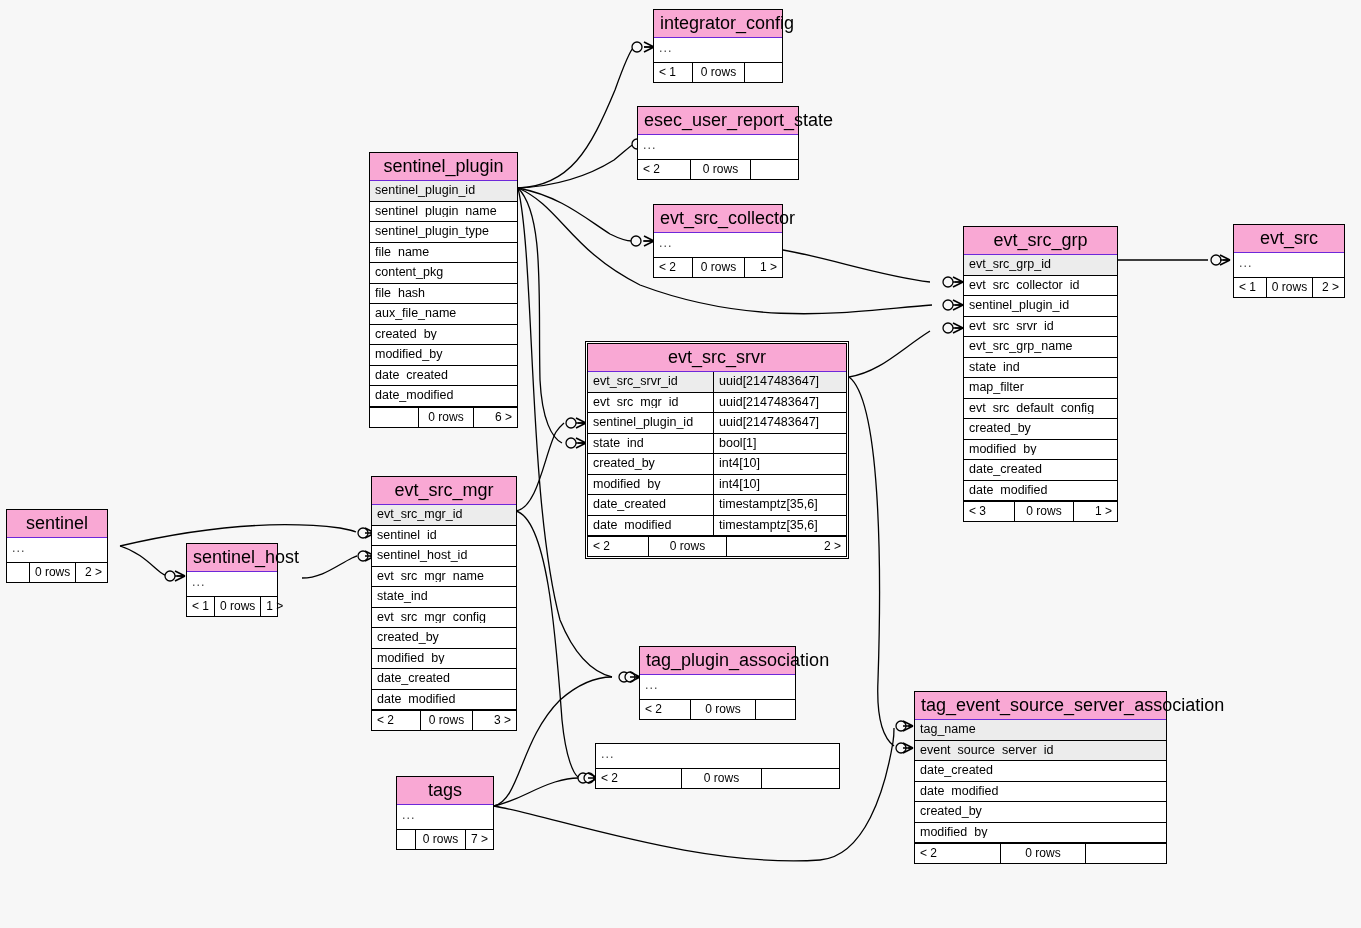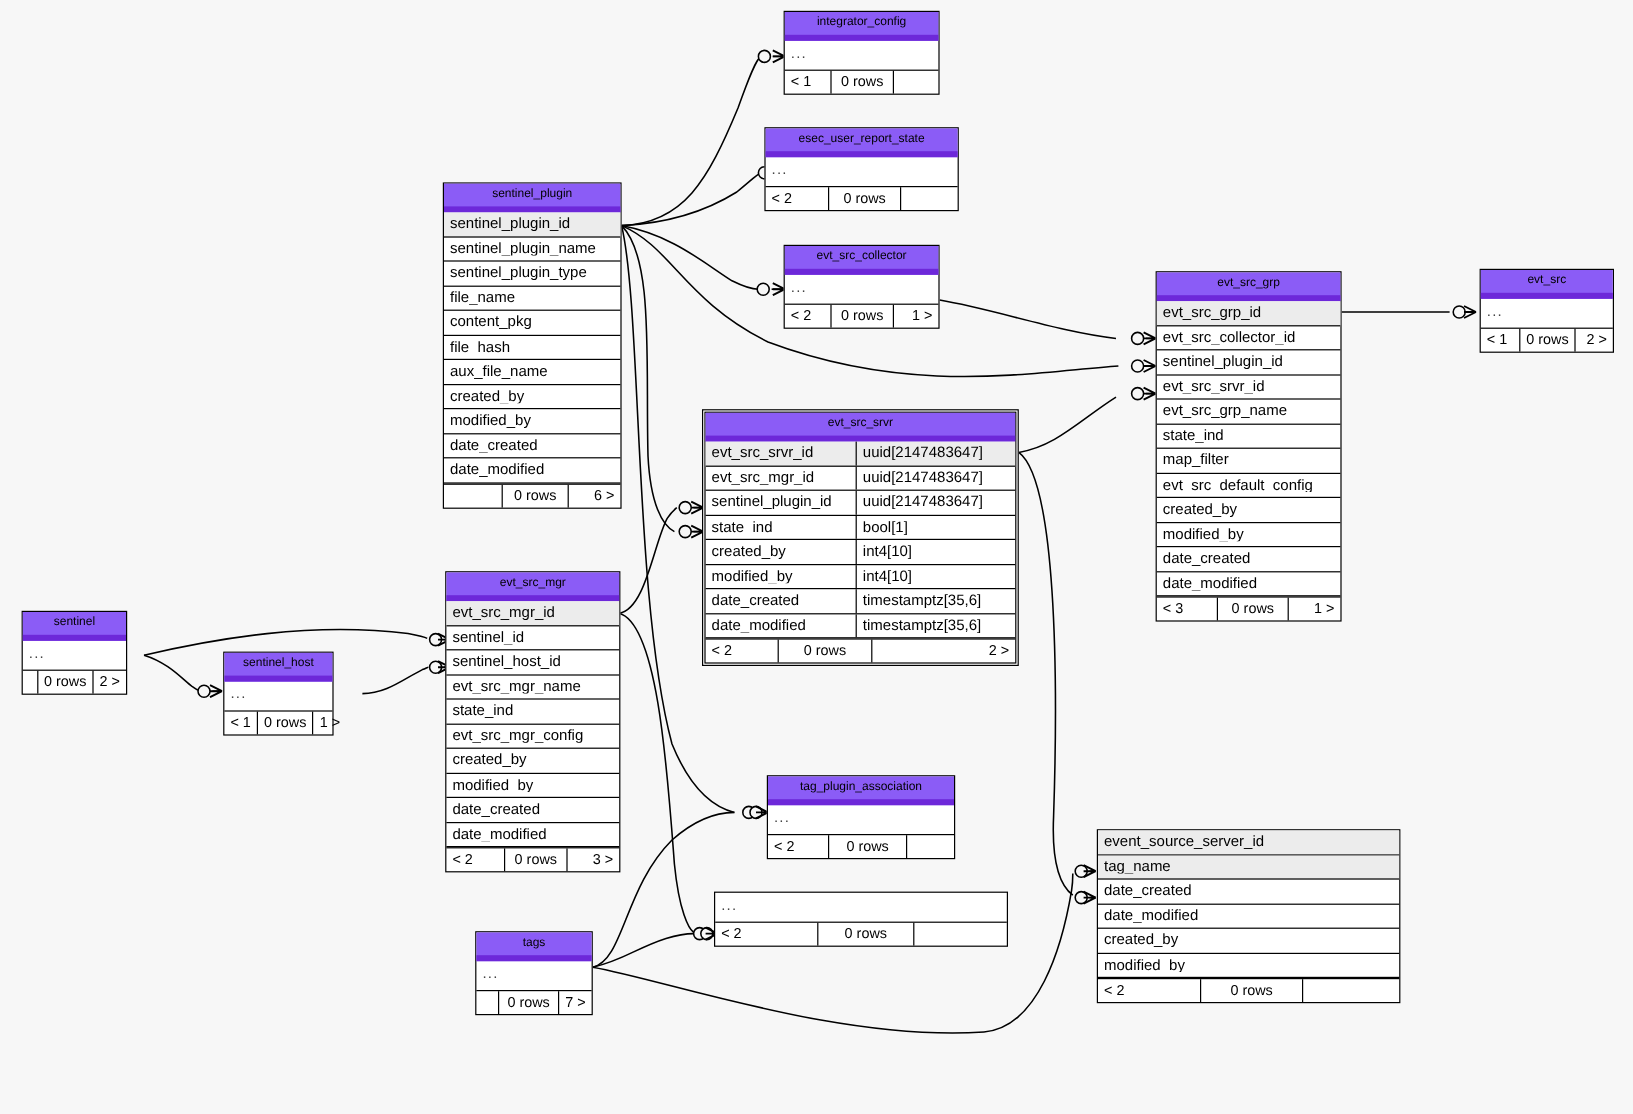--- a/index.html
+++ b/index.html
@@ -17,25 +17,25 @@
   .tbl{
     position:absolute;
     border:1px solid #000;
     background:#fff;
     box-sizing:border-box;
     font-size:12.5px;
     line-height:1;
   }
   .tbl.focal{border:3px double #000;border-width:3px;}
   .tbl .title{
-    background:#8b5cf6;
-    border-bottom:5px solid #6d28d9;
+    background:#f9a8d4;
+    border-bottom:1px solid #6d28d9;
     text-align:center;
     padding:4px 6px 5px 6px;
-    font-size:10px;
+    font-size:18px;
     white-space:nowrap;
   }
   .tbl .row{
     border-bottom:1px solid #000;
     padding:3px 5px 4px 5px;
     white-space:nowrap;
     display:flex;
     box-sizing:border-box;
   }
   .tbl .row.pk{background:#ececec;}
@@ -354,21 +354,21 @@
     <div class="row">
         <span class="cname">date_modified</span>
       </div>
     <div class="foot">
       <div class="f-left" style="width:48px">&lt; 2</div>
       <div class="f-mid">0 rows</div>
       <div class="f-right" style="width:44px">3 &gt;</div>
     </div>
   </div>
 
-  <div class="tbl" style="left:18px;top:509px;width:88px;">
+  <div class="tbl" style="left:6px;top:509px;width:102px;">
     <div class="title">sentinel</div>
     <div class="ellipsis">...</div>
     <div class="foot">
       <div class="f-left" style="width:22px"></div>
       <div class="f-mid">0 rows</div>
       <div class="f-right" style="width:32px">2 &gt;</div>
     </div>
   </div>
 
   <div class="tbl" style="left:186px;top:543px;width:92px;">
@@ -404,25 +404,26 @@
     <div class="title">tags</div>
     <div class="ellipsis">...</div>
     <div class="foot">
       <div class="f-left" style="width:18px"></div>
       <div class="f-mid">0 rows</div>
       <div class="f-right" style="width:28px">7 &gt;</div>
     </div>
   </div>
 
   <div class="tbl" style="left:914px;top:691px;width:253px;">
+    <div class="title">tag_event_source_server_association</div>
+    <div class="row pk">
+        <span class="cname">tag_name</span>
+      </div>
     <div class="row pk">
         <span class="cname">event_source_server_id</span>
-      </div>
-    <div class="row pk">
-        <span class="cname">tag_name</span>
       </div>
     <div class="row">
         <span class="cname">date_created</span>
       </div>
     <div class="row">
         <span class="cname">date_modified</span>
       </div>
     <div class="row">
         <span class="cname">created_by</span>
       </div>

